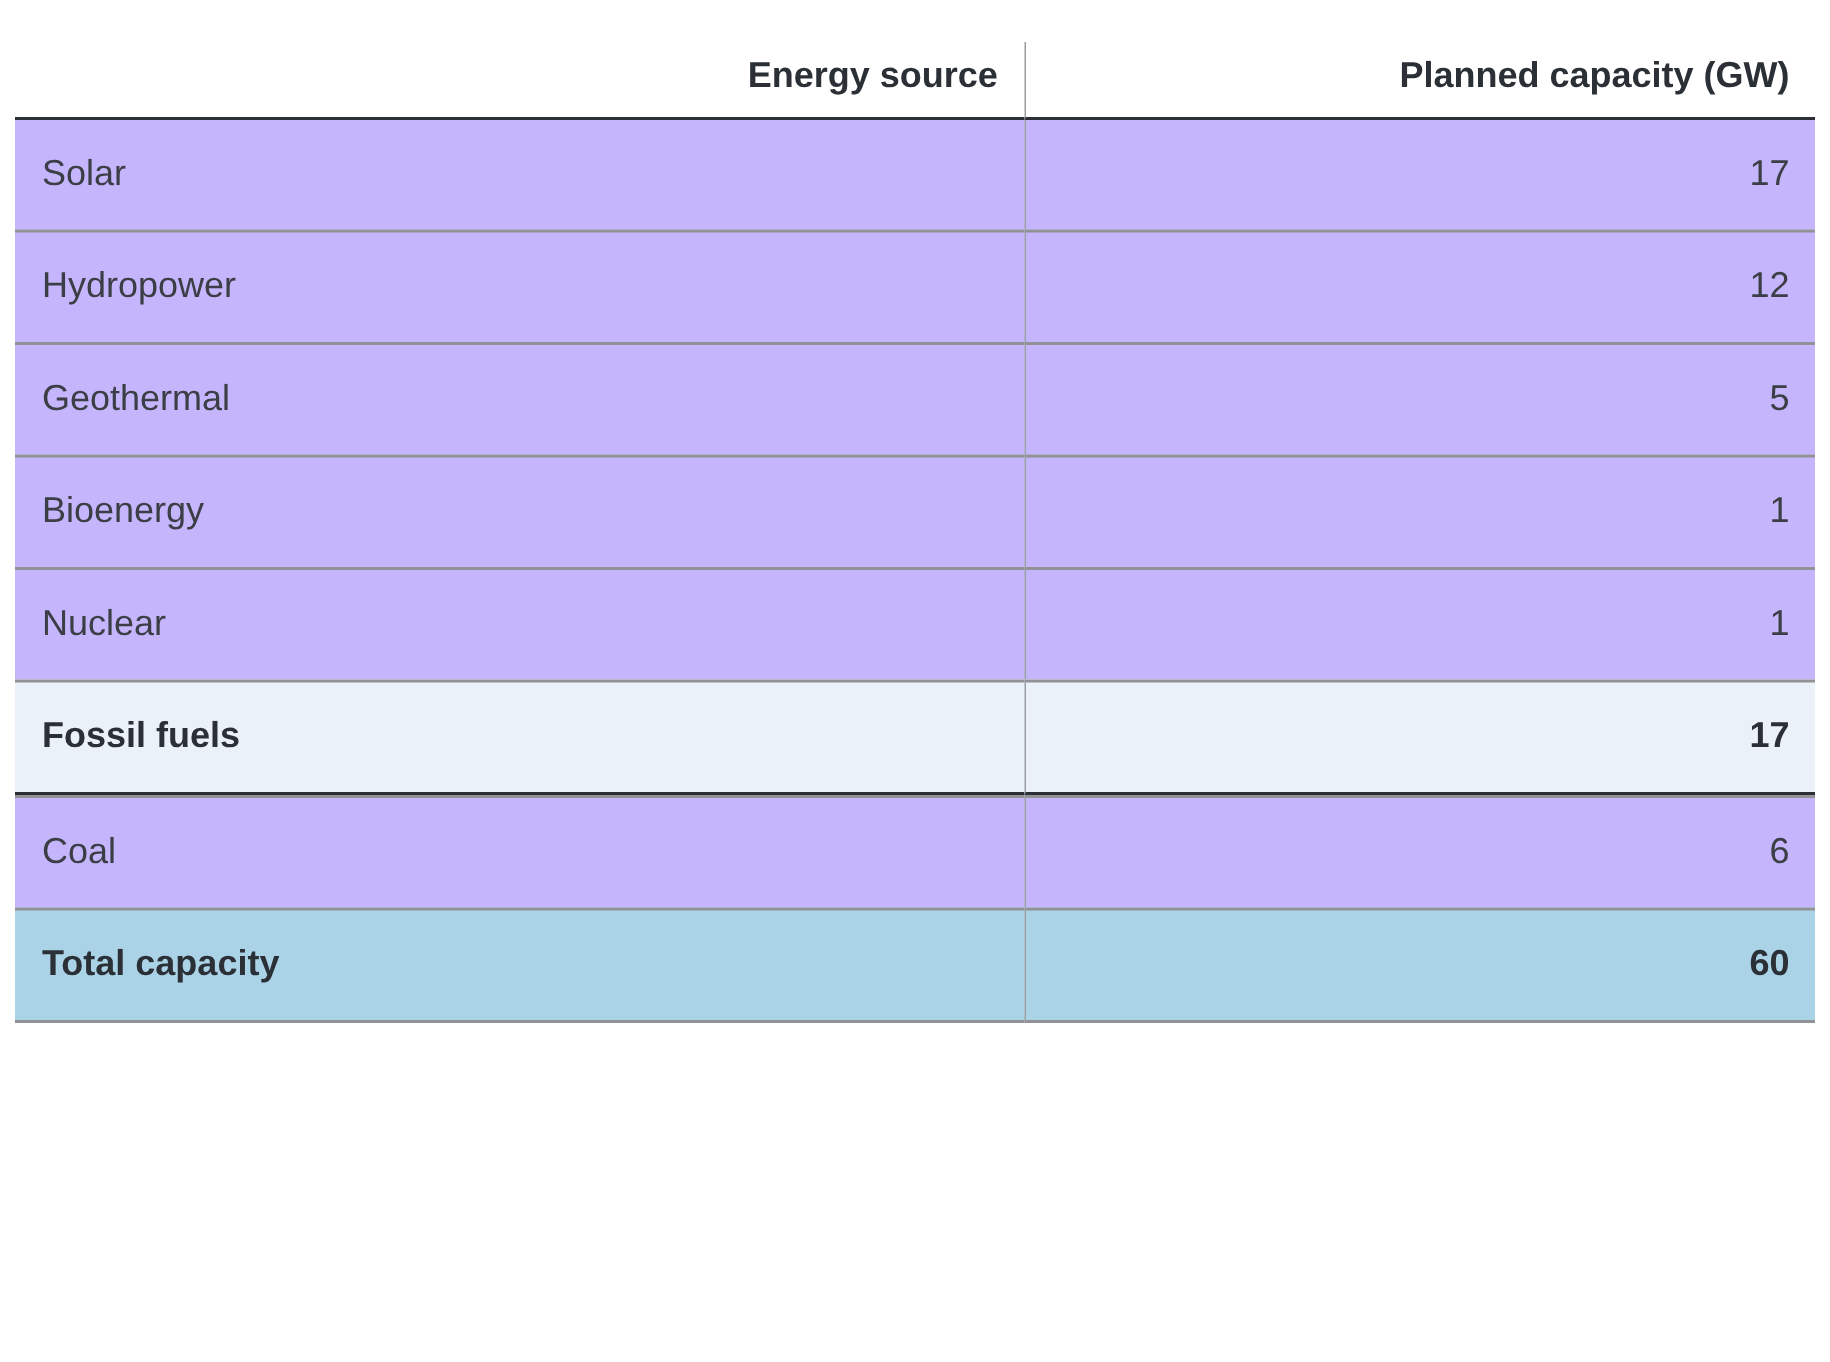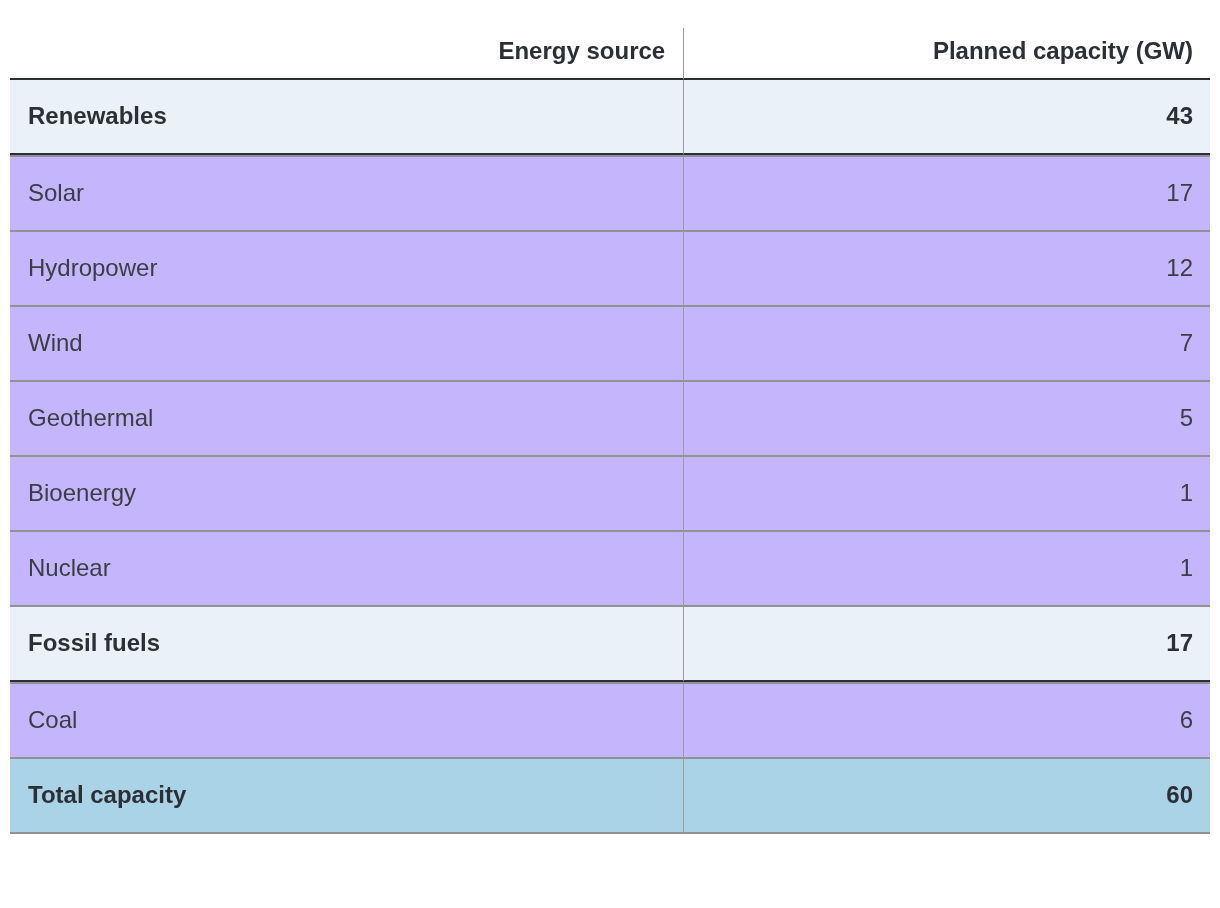--- a/index.html
+++ b/index.html
@@ -68,39 +68,31 @@
 
 <div class="table-wrap">
   <table>
     <thead>
       <tr>
         <th class="col-source">Energy source</th>
         <th class="col-value">Planned capacity (GW)</th>
       </tr>
     </thead>
     <tbody>
-  <tr class="section">
-    <td class="cell-label">Renewables</td>
-    <td class="cell-value">43</td>
-  </tr>
 
   <tr class="regular">
     <td class="cell-label">Solar</td>
     <td class="cell-value">17</td>
   </tr>
 
   <tr class="regular">
     <td class="cell-label">Hydropower</td>
     <td class="cell-value">12</td>
   </tr>
 
-  <tr class="regular">
-    <td class="cell-label">Wind</td>
-    <td class="cell-value">7</td>
-  </tr>
 
   <tr class="regular">
     <td class="cell-label">Geothermal</td>
     <td class="cell-value">5</td>
   </tr>
 
   <tr class="regular">
     <td class="cell-label">Bioenergy</td>
     <td class="cell-value">1</td>
   </tr>

